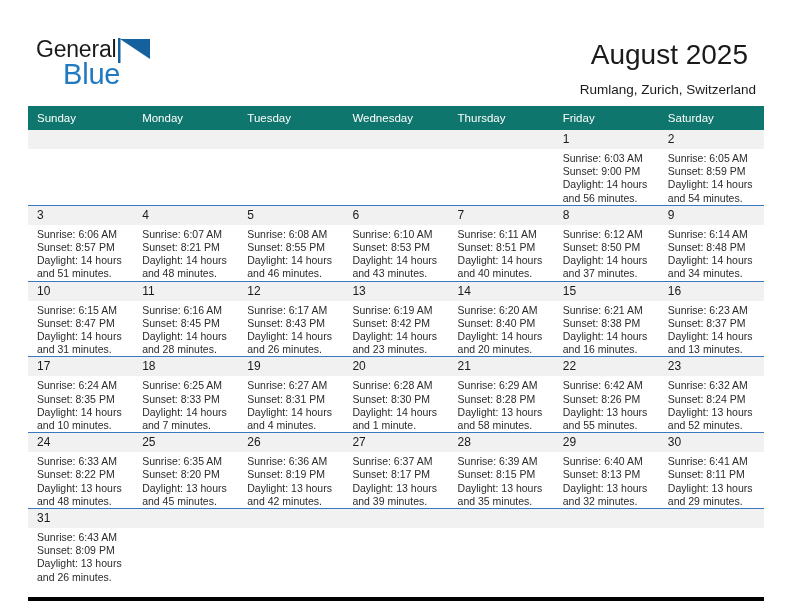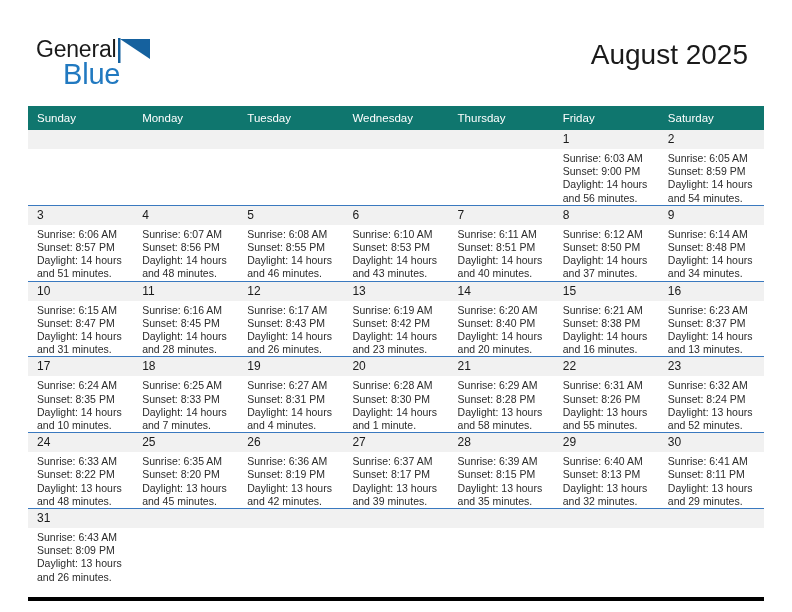--- a/index.html
+++ b/index.html
@@ -158,20 +158,21 @@
             <polygon points="2,1 32,1 32,21" fill="#15619e"></polygon>
             <rect x="0" y="0" width="2.5" height="25" fill="#15619e"></rect>
           </svg>
         </span>
       </span>
       <span class="brand-row2">Blue</span>
     </div>
 
     <div class="title-block">
       <h1 class="cal-title">August 2025</h1>
+      <p class="cal-subtitle">Rumlang, Zurich, Switzerland</p>
     </div>
 
   </div>
 
   <div class="cal-wrap">
     <table class="cal">
       <thead>
         <tr>
           <th>Sunday</th>
           <th>Monday</th>
@@ -239,21 +240,21 @@
                   <div>Sunset: 8:57 PM</div>
                   <div class="wrap2">Daylight: 14 hours and 51 minutes.</div>
                 </div>
               </div>
             </td>
             <td>
               <div class="cell">
                 <div class="daynum">4</div>
                 <div class="details">
                   <div>Sunrise: 6:07 AM</div>
-                  <div>Sunset: 8:56 PM</div>
+                  <div>Sunset: 8:21 PM</div>
                   <div class="wrap2">Daylight: 14 hours and 48 minutes.</div>
                 </div>
               </div>
             </td>
             <td>
               <div class="cell">
                 <div class="daynum">5</div>
                 <div class="details">
                   <div>Sunrise: 6:08 AM</div>
                   <div>Sunset: 8:55 PM</div>
@@ -422,21 +423,21 @@
                   <div>Sunrise: 6:29 AM</div>
                   <div>Sunset: 8:28 PM</div>
                   <div class="wrap2">Daylight: 13 hours and 58 minutes.</div>
                 </div>
               </div>
             </td>
             <td>
               <div class="cell">
                 <div class="daynum">22</div>
                 <div class="details">
-                  <div>Sunrise: 6:31 AM</div>
+                  <div>Sunrise: 6:42 AM</div>
                   <div>Sunset: 8:26 PM</div>
                   <div class="wrap2">Daylight: 13 hours and 55 minutes.</div>
                 </div>
               </div>
             </td>
             <td>
               <div class="cell">
                 <div class="daynum">23</div>
                 <div class="details">
                   <div>Sunrise: 6:32 AM</div>

